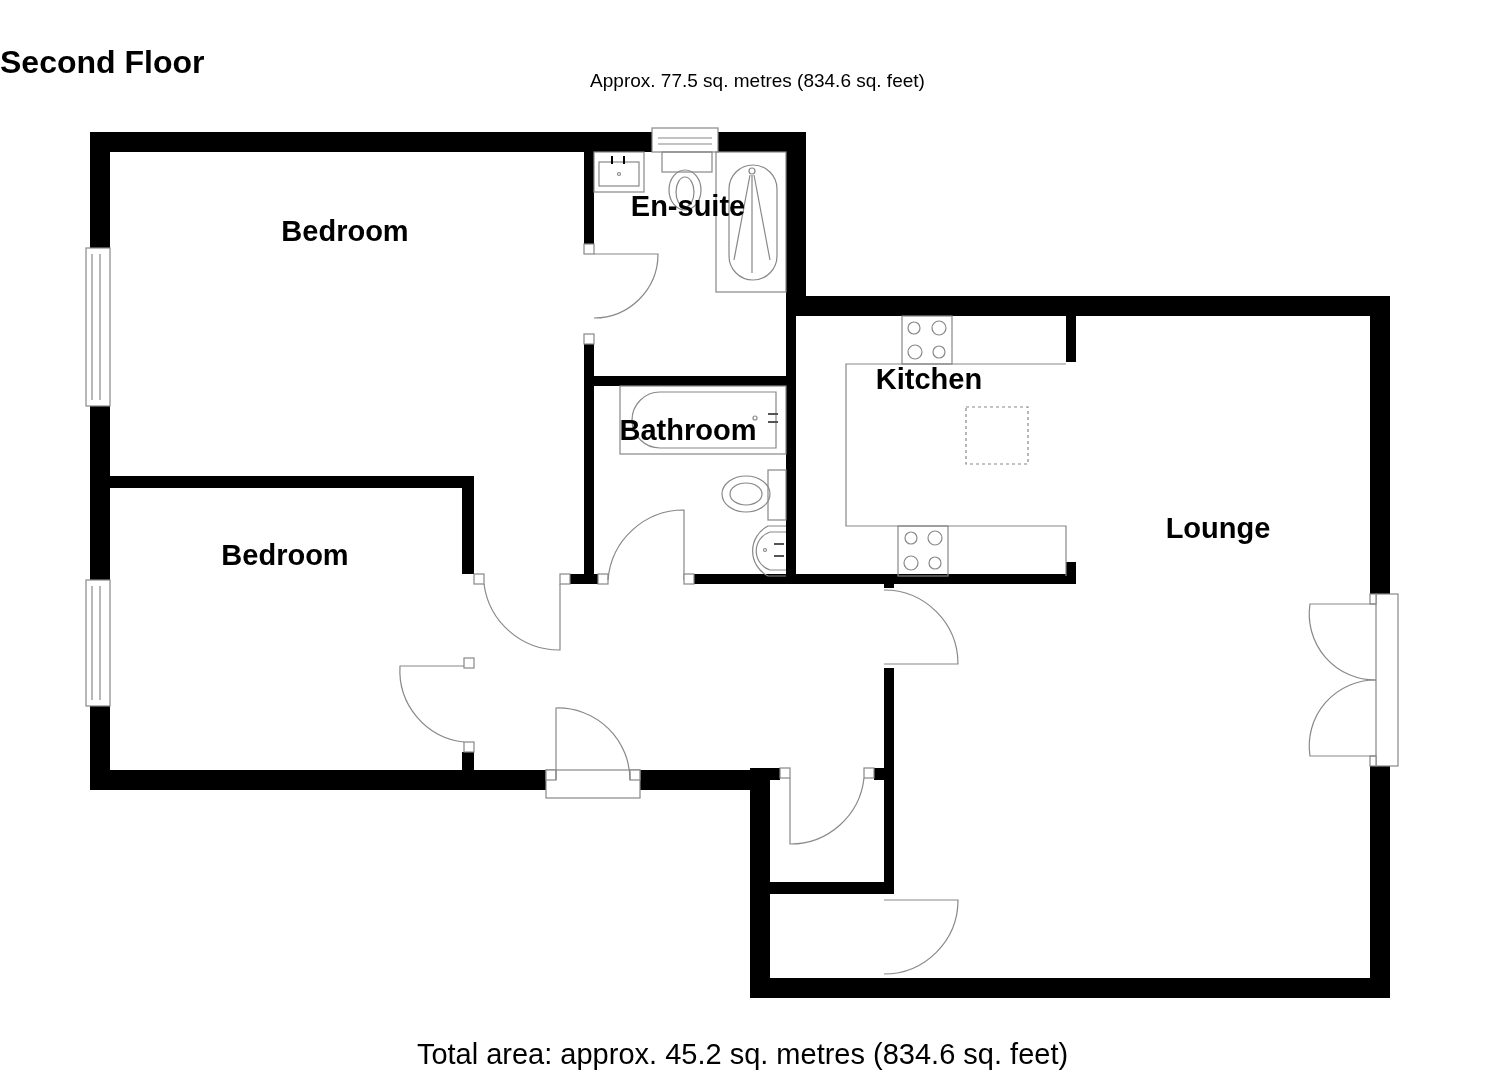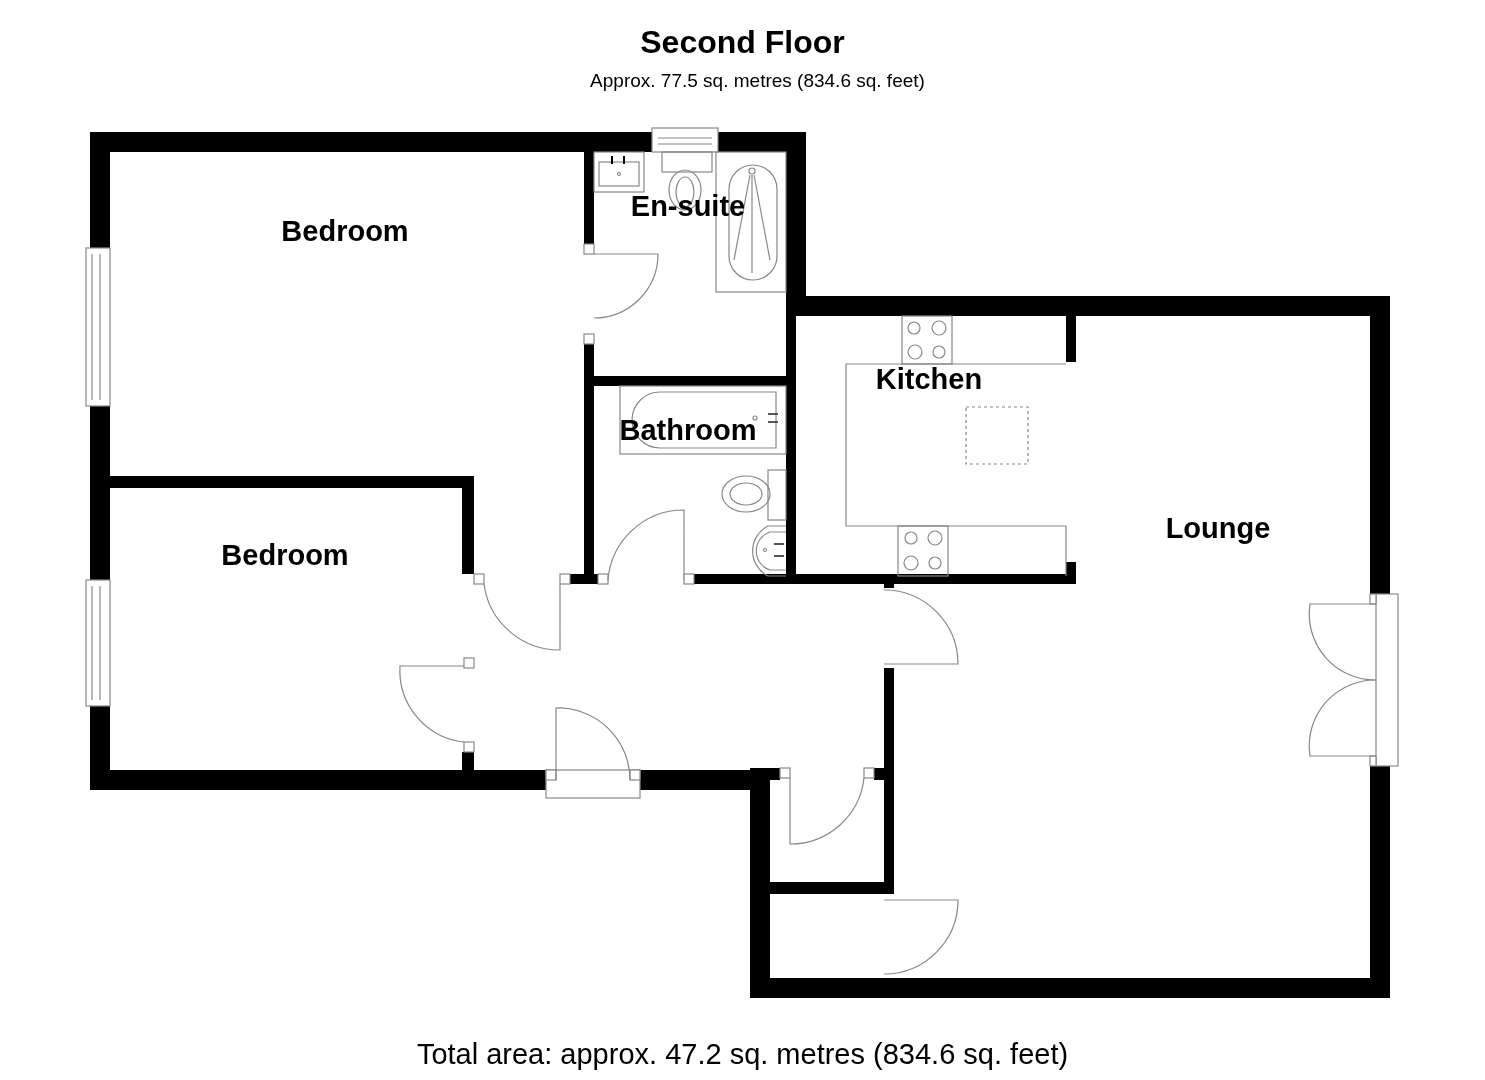--- a/index.html
+++ b/index.html
@@ -1,17 +1,17 @@
 <!DOCTYPE html>
 <html><head>
 <meta charset="utf-8">
 <style>
   html, body { margin:0; padding:0; background:#ffffff; }
   body { width:1485px; height:1080px; position:relative; overflow:hidden; font-family:"Liberation Sans", sans-serif; }
-  .title { position:absolute; left:0; width:1485px; top:24px; text-align:center; font-weight:bold; font-size:32px; color:#000; }
+  .title { position:absolute; left:0; width:1485px; top:44px; font-weight:bold; font-size:32px; color:#000; }
   .subtitle { position:absolute; left:0; width:1485px; top:70px; text-align:center; font-size:19px; color:#000;padding-left:15px; }
   .footer { position:absolute; left:0; width:1485px; top:1038px; text-align:center; font-size:29px; color:#000; }
   svg { position:absolute; left:0; top:0; }
   .wall { fill:#000; }
   .thin { fill:none; stroke:#888; stroke-width:1.2; }
   .thinw { fill:#fff; stroke:#888; stroke-width:1.2; }
   .dash { fill:none; stroke:#888; stroke-width:1.2; stroke-dasharray:3,3; }
   .label { font-family:"Liberation Sans", sans-serif; font-weight:bold; font-size:29px; fill:#000; }
 </style>
 </head>
@@ -191,13 +191,13 @@
   </g>
 
   <text class="label" x="345" y="241" text-anchor="middle">Bedroom</text>
   <text class="label" x="688" y="216" text-anchor="middle">En-suite</text>
   <text class="label" x="688" y="440" text-anchor="middle">Bathroom</text>
   <text class="label" x="929" y="389" text-anchor="middle">Kitchen</text>
   <text class="label" x="285" y="565" text-anchor="middle">Bedroom</text>
   <text class="label" x="1218" y="538" text-anchor="middle">Lounge</text>
 </svg>
 
-<div class="footer">Total area: approx. 47.2 sq. metres (834.6 sq. feet)</div>
+<div class="footer">Total area: approx. 45.2 sq. metres (834.6 sq. feet)</div>
 
 </body></html>

